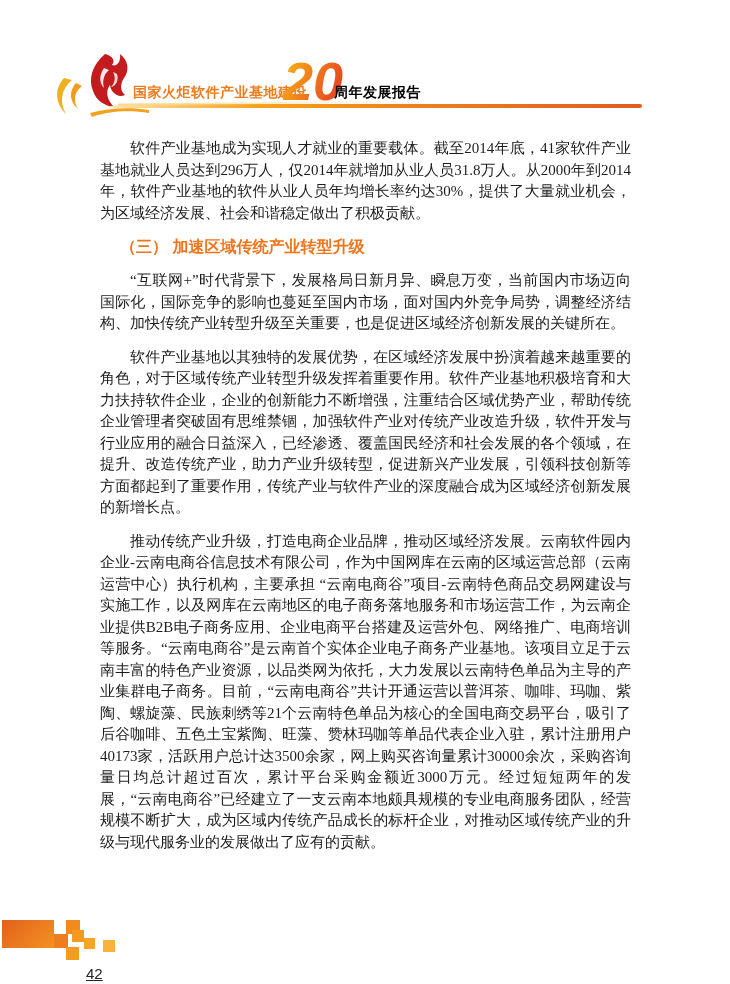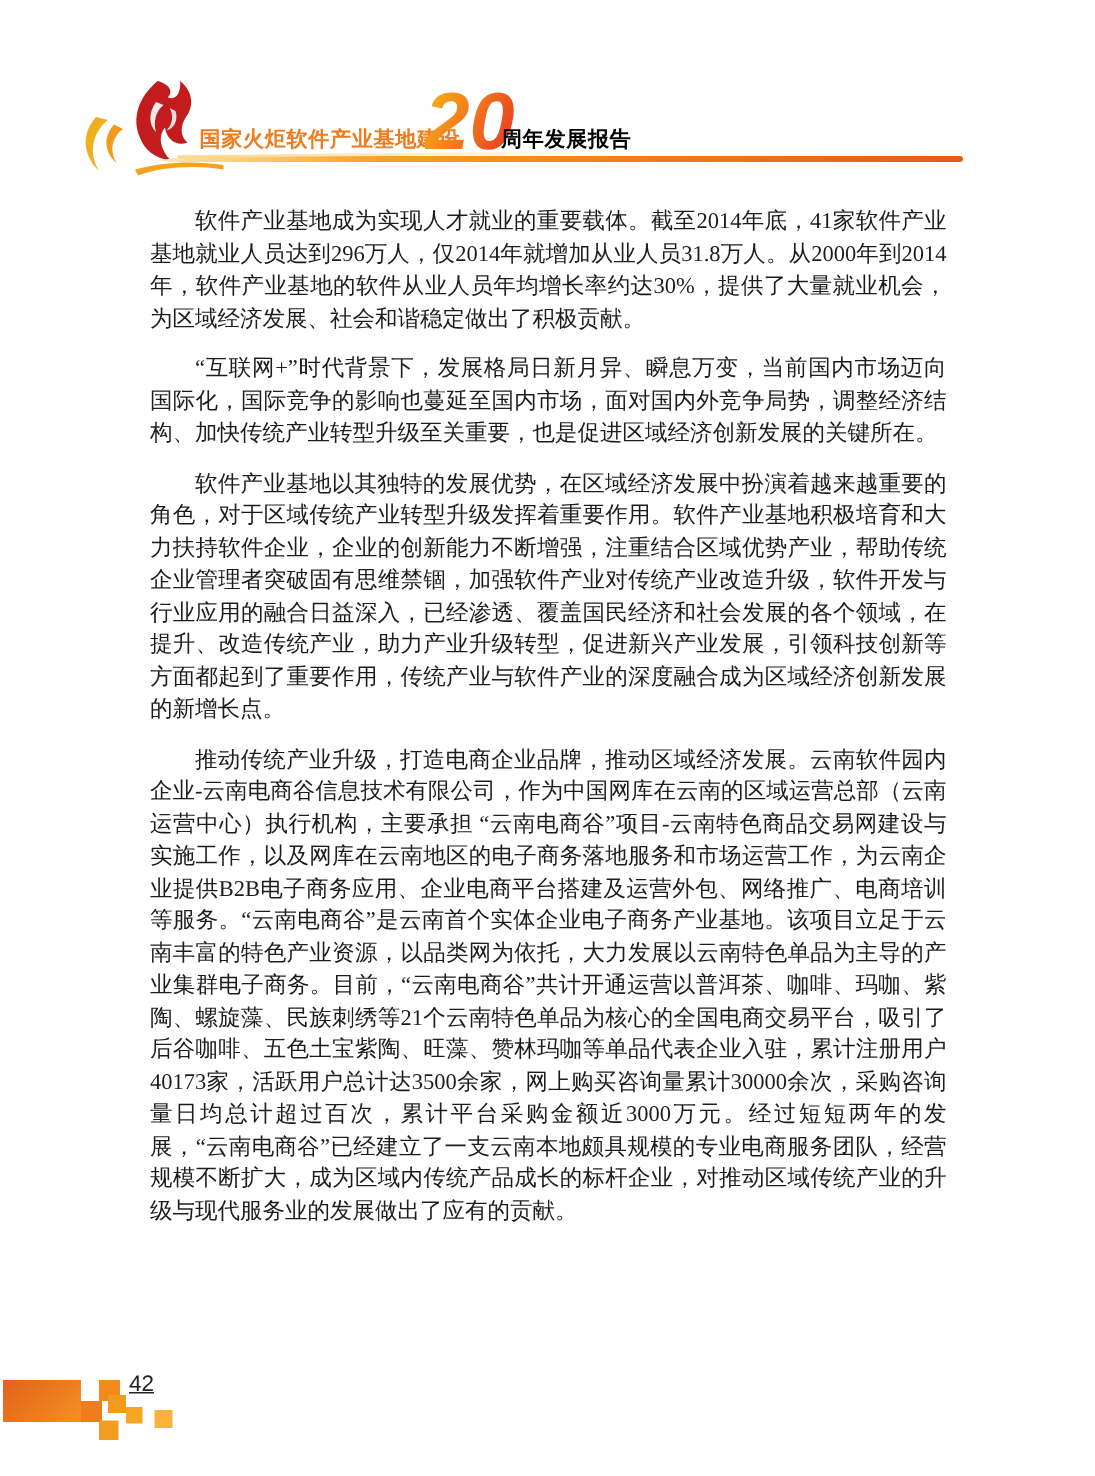--- a/index.html
+++ b/index.html
@@ -54,21 +54,21 @@
   }
   .content p{margin:12px;text-indent:2em;}
   .sec-heading{
     font-family:"Liberation Sans","DejaVu Sans",sans-serif;
     font-weight:bold;font-size:16px;color:#f0741c;
     text-indent:2em;margin:9px 0 6px 0;line-height:22px;
   }
 
   
   .pgnum{
-    position:absolute;left:86px;top:914px;
+    position:absolute;left:86px;top:965px;
     font-family:"Liberation Sans","DejaVu Sans",sans-serif;
     font-size:15px;color:#222;text-decoration:underline;
   }
   .sq{position:absolute;}
   .sq-a{left:2px;top:920px;width:52px;height:28px;
         background:linear-gradient(135deg,#e2611c,#f49120);}
   .sq-b{left:54px;top:934px;width:14px;height:14px;background:#ed7d1d;}
   .sq-c{left:66px;top:920px;width:14px;height:14px;background:#f28a1e;}
   .sq-d{left:66px;top:947px;width:13px;height:13px;background:#f39c22;}
   .sq-e{left:72px;top:930px;width:12px;height:12px;background:#f49a20;}
@@ -100,20 +100,21 @@
     <div class="hdr-title-left">国家火炬软件产业基地建设</div>
     <div class="hdr-number">20</div>
     <div class="hdr-title-right">周年发展报告</div>
 
     <div class="hdr-rule"></div>
     <div class="hdr-rule-hi"></div>
   </div>
 
   <div class="content">
     <p>软件产业基地成为实现人才就业的重要载体。截至2014年底，41家软件产业基地就业人员达到296万人，仅2014年就增加从业人员31.8万人。从2000年到2014年，软件产业基地的软件从业人员年均增长率约达30%，提供了大量就业机会，为区域经济发展、社会和谐稳定做出了积极贡献。</p>
+    <div class="sec-heading">（三） 加速区域传统产业转型升级</div>
     <p>“互联网+”时代背景下，发展格局日新月异、瞬息万变，当前国内市场迈向国际化，国际竞争的影响也蔓延至国内市场，面对国内外竞争局势，调整经济结构、加快传统产业转型升级至关重要，也是促进区域经济创新发展的关键所在。</p>
     <p>软件产业基地以其独特的发展优势，在区域经济发展中扮演着越来越重要的角色，对于区域传统产业转型升级发挥着重要作用。软件产业基地积极培育和大力扶持软件企业，企业的创新能力不断增强，注重结合区域优势产业，帮助传统企业管理者突破固有思维禁锢，加强软件产业对传统产业改造升级，软件开发与行业应用的融合日益深入，已经渗透、覆盖国民经济和社会发展的各个领域，在提升、改造传统产业，助力产业升级转型，促进新兴产业发展，引领科技创新等方面都起到了重要作用，传统产业与软件产业的深度融合成为区域经济创新发展的新增长点。</p>
     <p>推动传统产业升级，打造电商企业品牌，推动区域经济发展。云南软件园内企业-云南电商谷信息技术有限公司，作为中国网库在云南的区域运营总部（云南运营中心）执行机构，主要承担 “云南电商谷”项目-云南特色商品交易网建设与实施工作，以及网库在云南地区的电子商务落地服务和市场运营工作，为云南企业提供B2B电子商务应用、企业电商平台搭建及运营外包、网络推广、电商培训等服务。“云南电商谷”是云南首个实体企业电子商务产业基地。该项目立足于云南丰富的特色产业资源，以品类网为依托，大力发展以云南特色单品为主导的产业集群电子商务。目前，“云南电商谷”共计开通运营以普洱茶、咖啡、玛咖、紫陶、螺旋藻、民族刺绣等21个云南特色单品为核心的全国电商交易平台，吸引了后谷咖啡、五色土宝紫陶、旺藻、赞林玛咖等单品代表企业入驻，累计注册用户40173家，活跃用户总计达3500余家，网上购买咨询量累计30000余次，采购咨询量日均总计超过百次，累计平台采购金额近3000万元。经过短短两年的发展，“云南电商谷”已经建立了一支云南本地颇具规模的专业电商服务团队，经营规模不断扩大，成为区域内传统产品成长的标杆企业，对推动区域传统产业的升级与现代服务业的发展做出了应有的贡献。</p>
   </div>
 
   <div>
     <div class="sq sq-a"></div>
     <div class="sq sq-b"></div>
     <div class="sq sq-c"></div>
     <div class="sq sq-d"></div>

